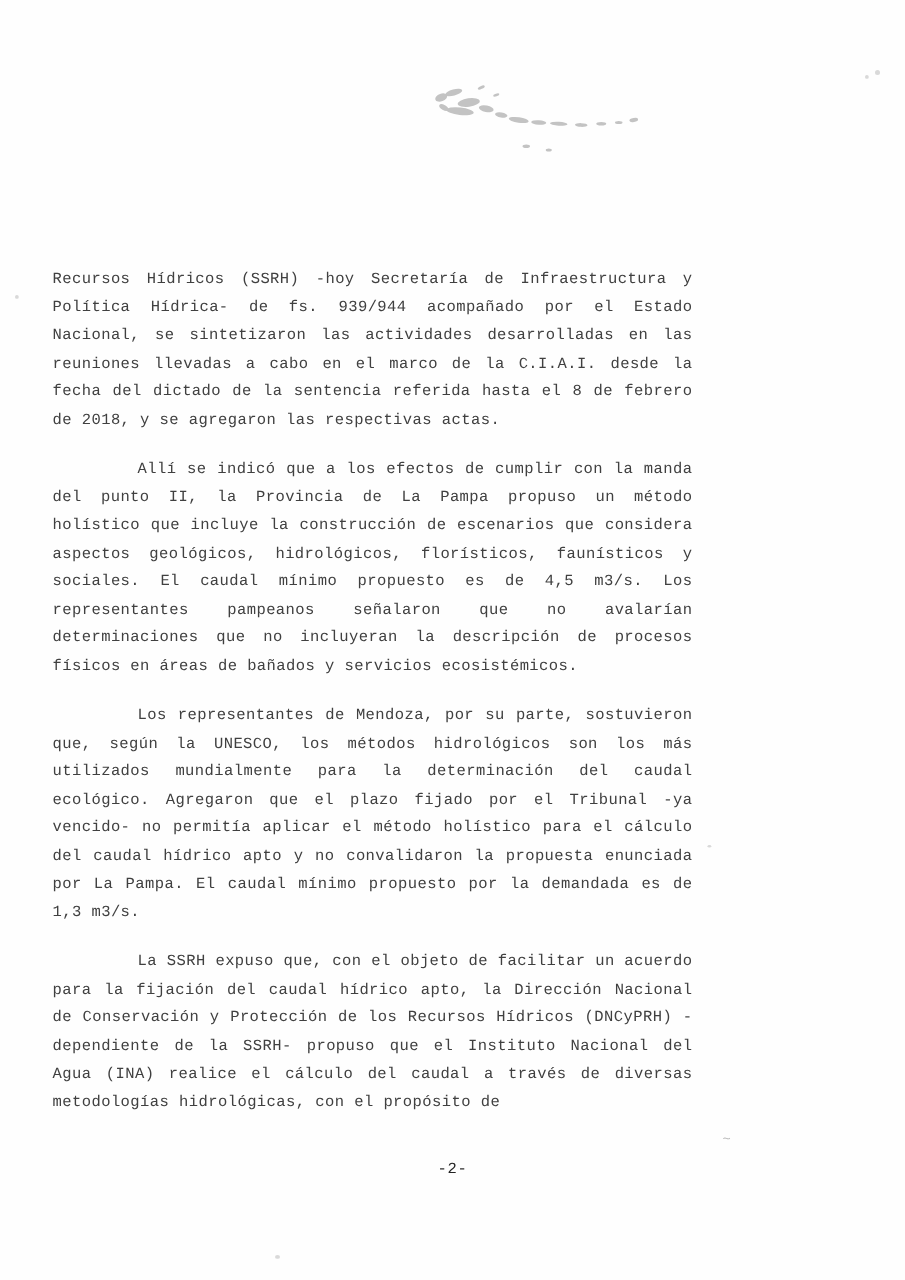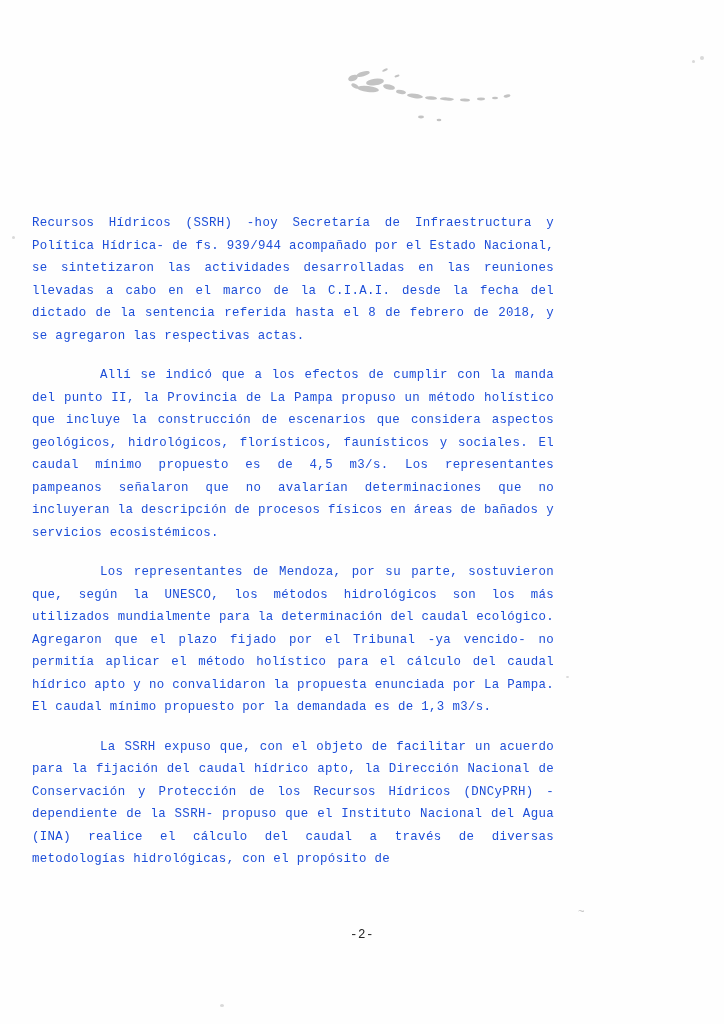--- a/index.html
+++ b/index.html
@@ -42,27 +42,27 @@
   }
 
   .doc-body {
     position: absolute;
     left: 32px;
     top: 212px;
     width: 522px;
   }
 
   .para {
-    margin: 0 0 17px 0;
+    margin: 0 0 17px 10px;
     font-size: 12.4px;
     line-height: 22.5px;
     text-align: justify;
     text-justify: inter-word;
     letter-spacing: 0.35px;
-    color: #1d4ed8;
+    color: #404040;
   }
   .para.indent {
     text-indent: 68px;
   }
 
   .page-number {
     position: absolute;
     top: 928px;
     left: 0;
     width: 724px;

